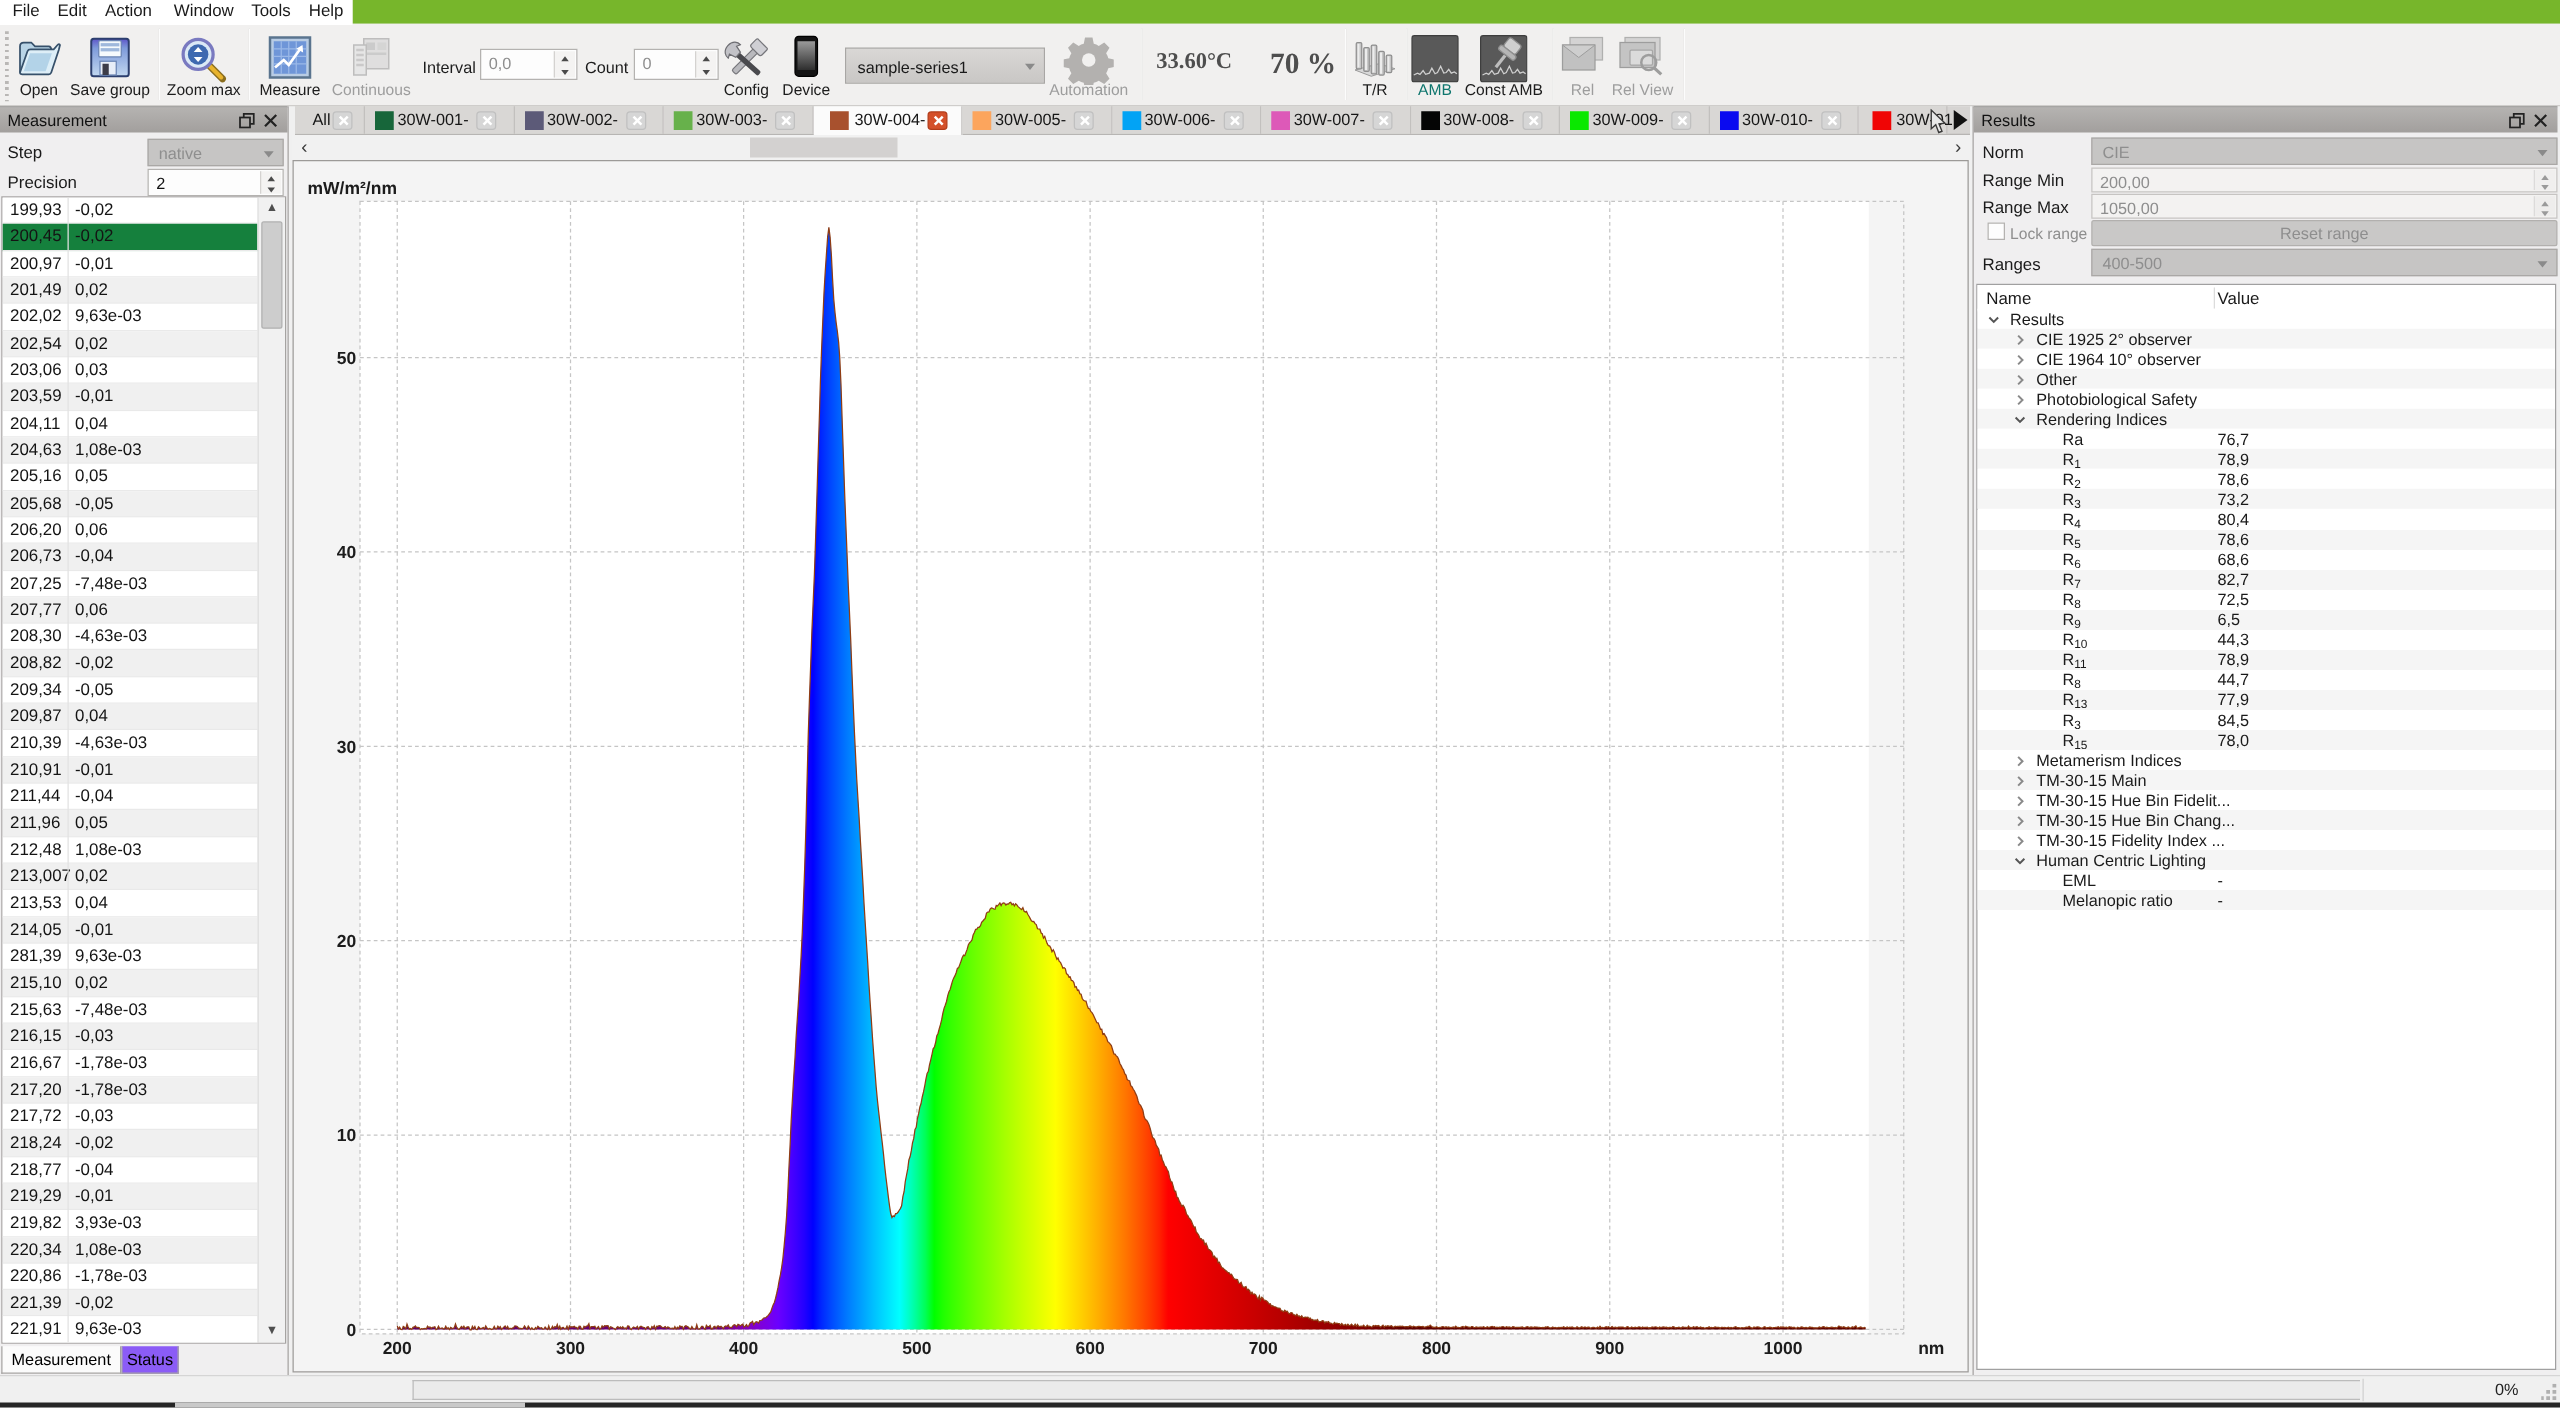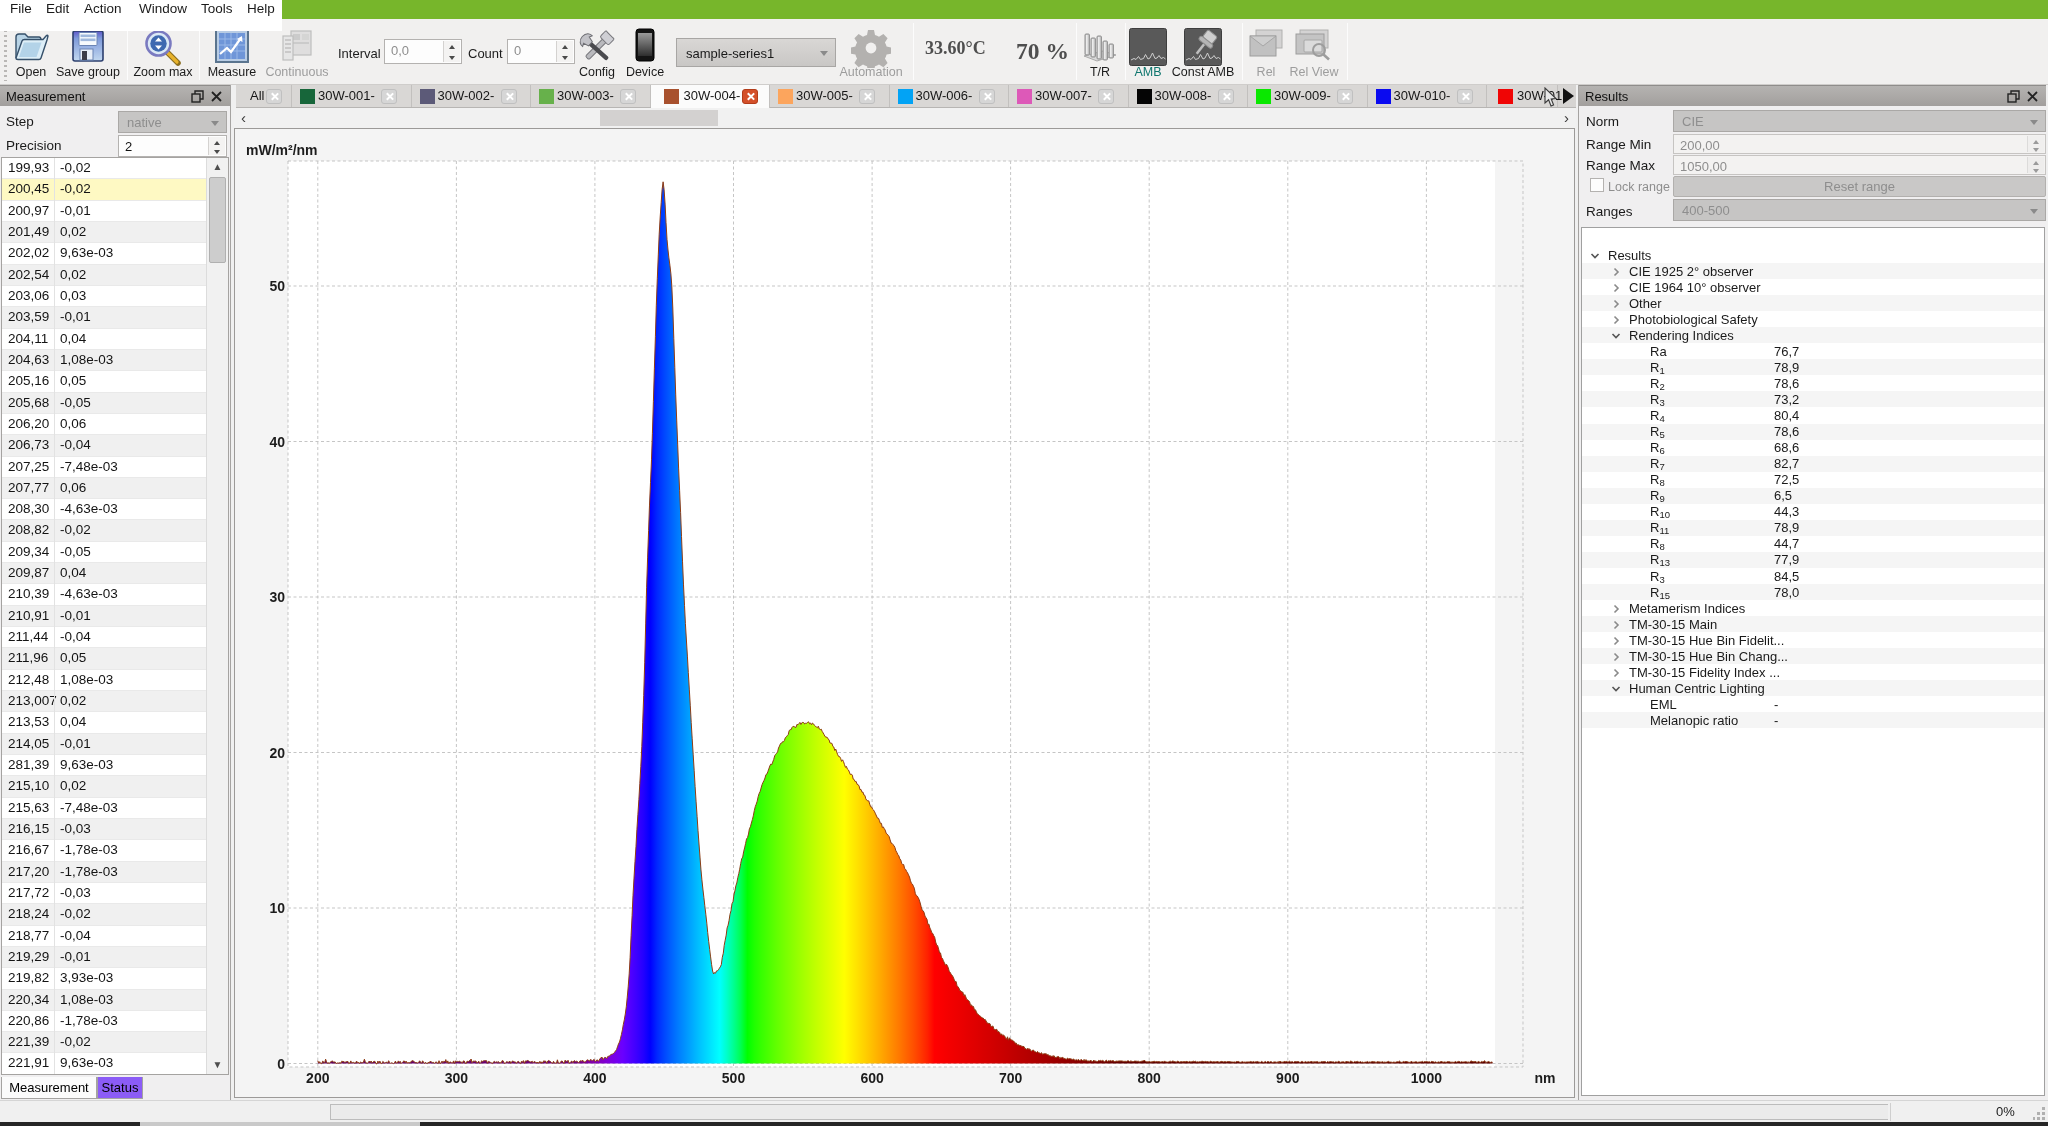--- a/index.html
+++ b/index.html
@@ -1,18 +1,18 @@
 <!DOCTYPE html>
 <html><head><meta charset="utf-8">
 <style>
 * { margin:0; padding:0; box-sizing:border-box; }
 html,body { width:2048px; height:1126px; overflow:hidden; font-family:"Liberation Sans", sans-serif; background:#f0f0f0; }
 
 
-#menubar { position:absolute; left:0; top:0; width:282px; height:31px; background:#ffffff; z-index:5; }
+#menubar { position:absolute; left:0; top:0; width:282px; height:20px; background:#ffffff; z-index:5; }
 #greenbar { position:absolute; left:282px; top:0; width:1766px; height:19px; background:#77b62b; }
 .mi { position:absolute; top:1px; font-size:13.5px; color:#1a1a1a; }
 
 
 #toolbar { position:absolute; left:0; top:19px; width:2048px; height:66px; background:#f1f0ef; border-bottom:1px solid #cfcdcb; }
 .ti { position:absolute; top:9px; transform:translateX(-50%); }
 .tl { position:absolute; top:46px; transform:translateX(-50%); text-align:center; font-size:12.5px; }
 .tsep { position:absolute; top:4px; height:57px; width:1px; background:#c9c7c5; border-right:1px solid #fcfcfc; }
 #grip { position:absolute; left:4px; top:6px; height:56px; width:3px;
   background-image:repeating-linear-gradient(180deg,#b9b7b5 0 2px, transparent 2px 5px); }
@@ -295,21 +295,21 @@
           <div class="dn"></div>
         </div>
       </div>
  </div>
  <div id="ltable">
   <div style="position:relative;width:100%;height:100%">
 <div class="trow" style="top:0.0px;background:#ffffff">
           <span class="tc1">199,93</span>
           <span class="tc2">-0,02</span>
         </div>
-<div class="trow" style="top:21.3px;background:#fef9c3">
+<div class="trow" style="top:21.3px;background:#15803d">
           <span class="tc1">200,45</span>
           <span class="tc2">-0,02</span>
         </div>
 <div class="trow" style="top:42.6px;background:#ffffff">
           <span class="tc1">200,97</span>
           <span class="tc2">-0,01</span>
         </div>
 <div class="trow" style="top:64.0px;background:#f0f0f0">
           <span class="tc1">201,49</span>
           <span class="tc2">0,02</span>
@@ -720,20 +720,25 @@
     </div>
  <span class="ck" style="left:11px;top:93px"></span>
  <span class="rlbl rgray" style="left:29px;top:95px;font-size:12.5px">Lock range</span>
  <div class="rctrl" style="top:91px;height:21px;background:#c9c8c7;border:1px solid #b2b0ae;border-radius:2px;text-align:center;font-size:13px;color:#8e8e8e;line-height:20px">Reset range</div>
  <span class="rlbl" style="top:119px">Ranges</span>
  <div class="rctrl gcombo" style="top:114px;height:22px">
       <span style="position:absolute;left:8px;top:3px">400-500</span>
       <span class="carr" style="top:9px"></span>
     </div>
  <div id="rtree">
+  <div id="rthead">
+        <span class="h1">Name</span>
+        <span class="hsep"></span>
+        <span class="h2">Value</span>
+      </div>
   <div id="rtbody">
 <div class="nrow" style="top:0.00px;background:#ffffff">
           <svg class="tar" style="left:8px" viewBox="0 0 10 10">
             <path d="M1.5 3 L5 6.5 L8.5 3" stroke="#555" stroke-width="1.6" fill="none"></path>
           </svg>
           <span class="tn" style="left:26px">Results</span>
         </div>
 <div class="nrow" style="top:16.05px;background:#f5f5f5">
           <svg class="tar" style="left:29px" viewBox="0 0 10 10">
             <path d="M3.5 1.5 L7 5 L3.5 8.5" stroke="#8a8a8a" stroke-width="1.6" fill="none"></path>

